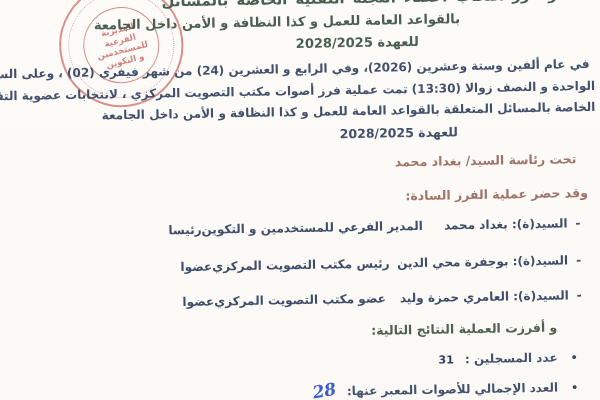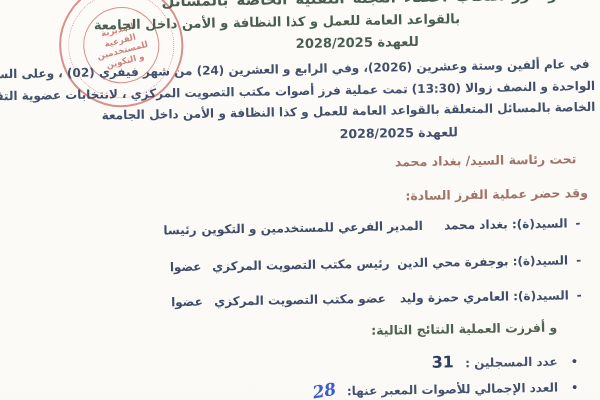--- a/index.html
+++ b/index.html
@@ -67,34 +67,34 @@
   .att-row{
     position:absolute;right:20px;left:158px;display:flex;direction:rtl;
     align-items:baseline;color:#3f4d6a;font-size:12px;font-weight:700;
   }
   .att-row.r0{top:221px;}
   .att-row.r1{top:258px;}
   .att-row.r2{top:293px;}
   .att-dash{margin-left:8px;}
   .att-name{width:185px;white-space:nowrap;}
   .att-role{flex:1;text-align:right;white-space:nowrap;}
-  .att-cap{width:55px;text-align:center;white-space:nowrap;}
+  .att-cap{width:55px;text-align:right;white-space:nowrap;}
   
   .results-heading{
     position:absolute;top:324px;right:45px;
     color:#50614f;font-size:12.5px;font-weight:700;white-space:nowrap;
   }
   .result-row{
     position:absolute;right:25px;direction:rtl;
     color:#44526e;font-size:12px;font-weight:700;white-space:nowrap;
   }
   .result-row.b0{top:355px;}
   .result-row.b1{top:380px;}
   .bullet{color:#3a4865;margin-left:9px;font-size:11px;}
-  .result-value{margin-right:7px;color:#2f3f63;font-size:16px;}
+  .result-value{margin-right:7px;color:#2f3f63;font-size:11px;}
   .result-value.handwritten{
     display:inline-block;
     font-family:"DejaVu Serif", serif;font-style:italic;font-weight:700;
     color:#3d5ec9;font-size:17px;
     transform:rotate(-9deg) translateY(1px);
   }
 </style>
 </head>
 <body>
 

